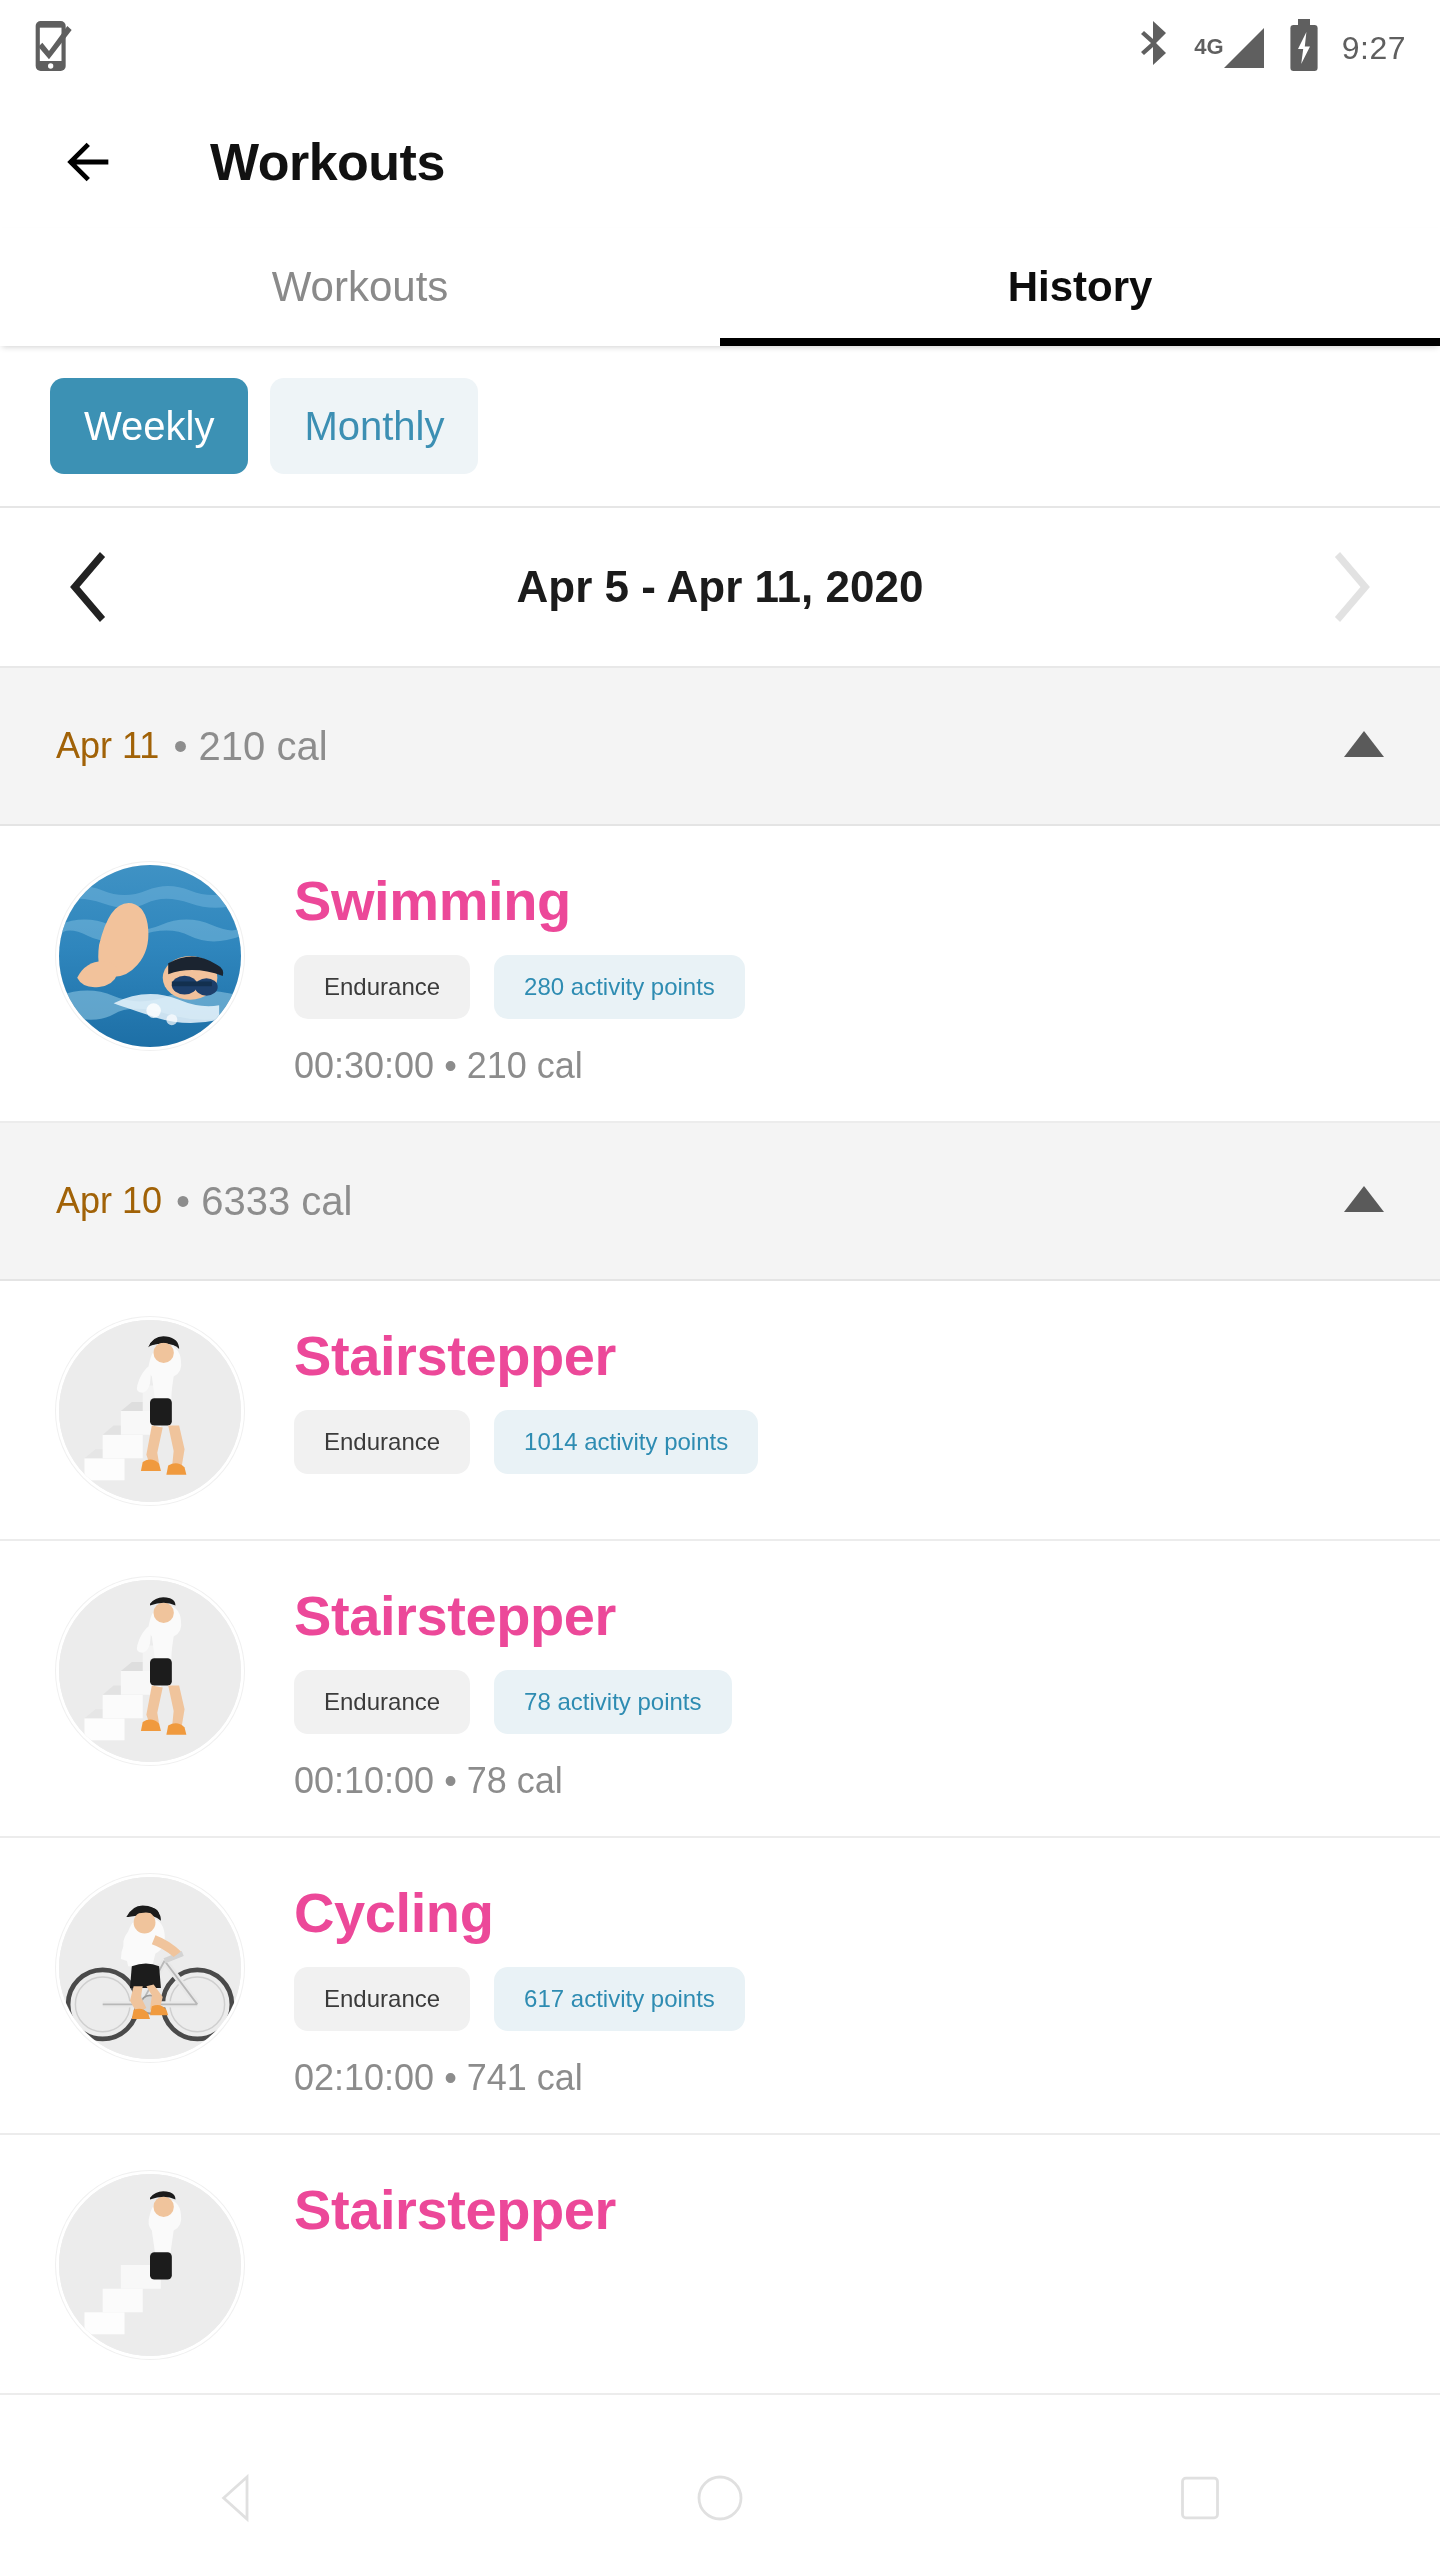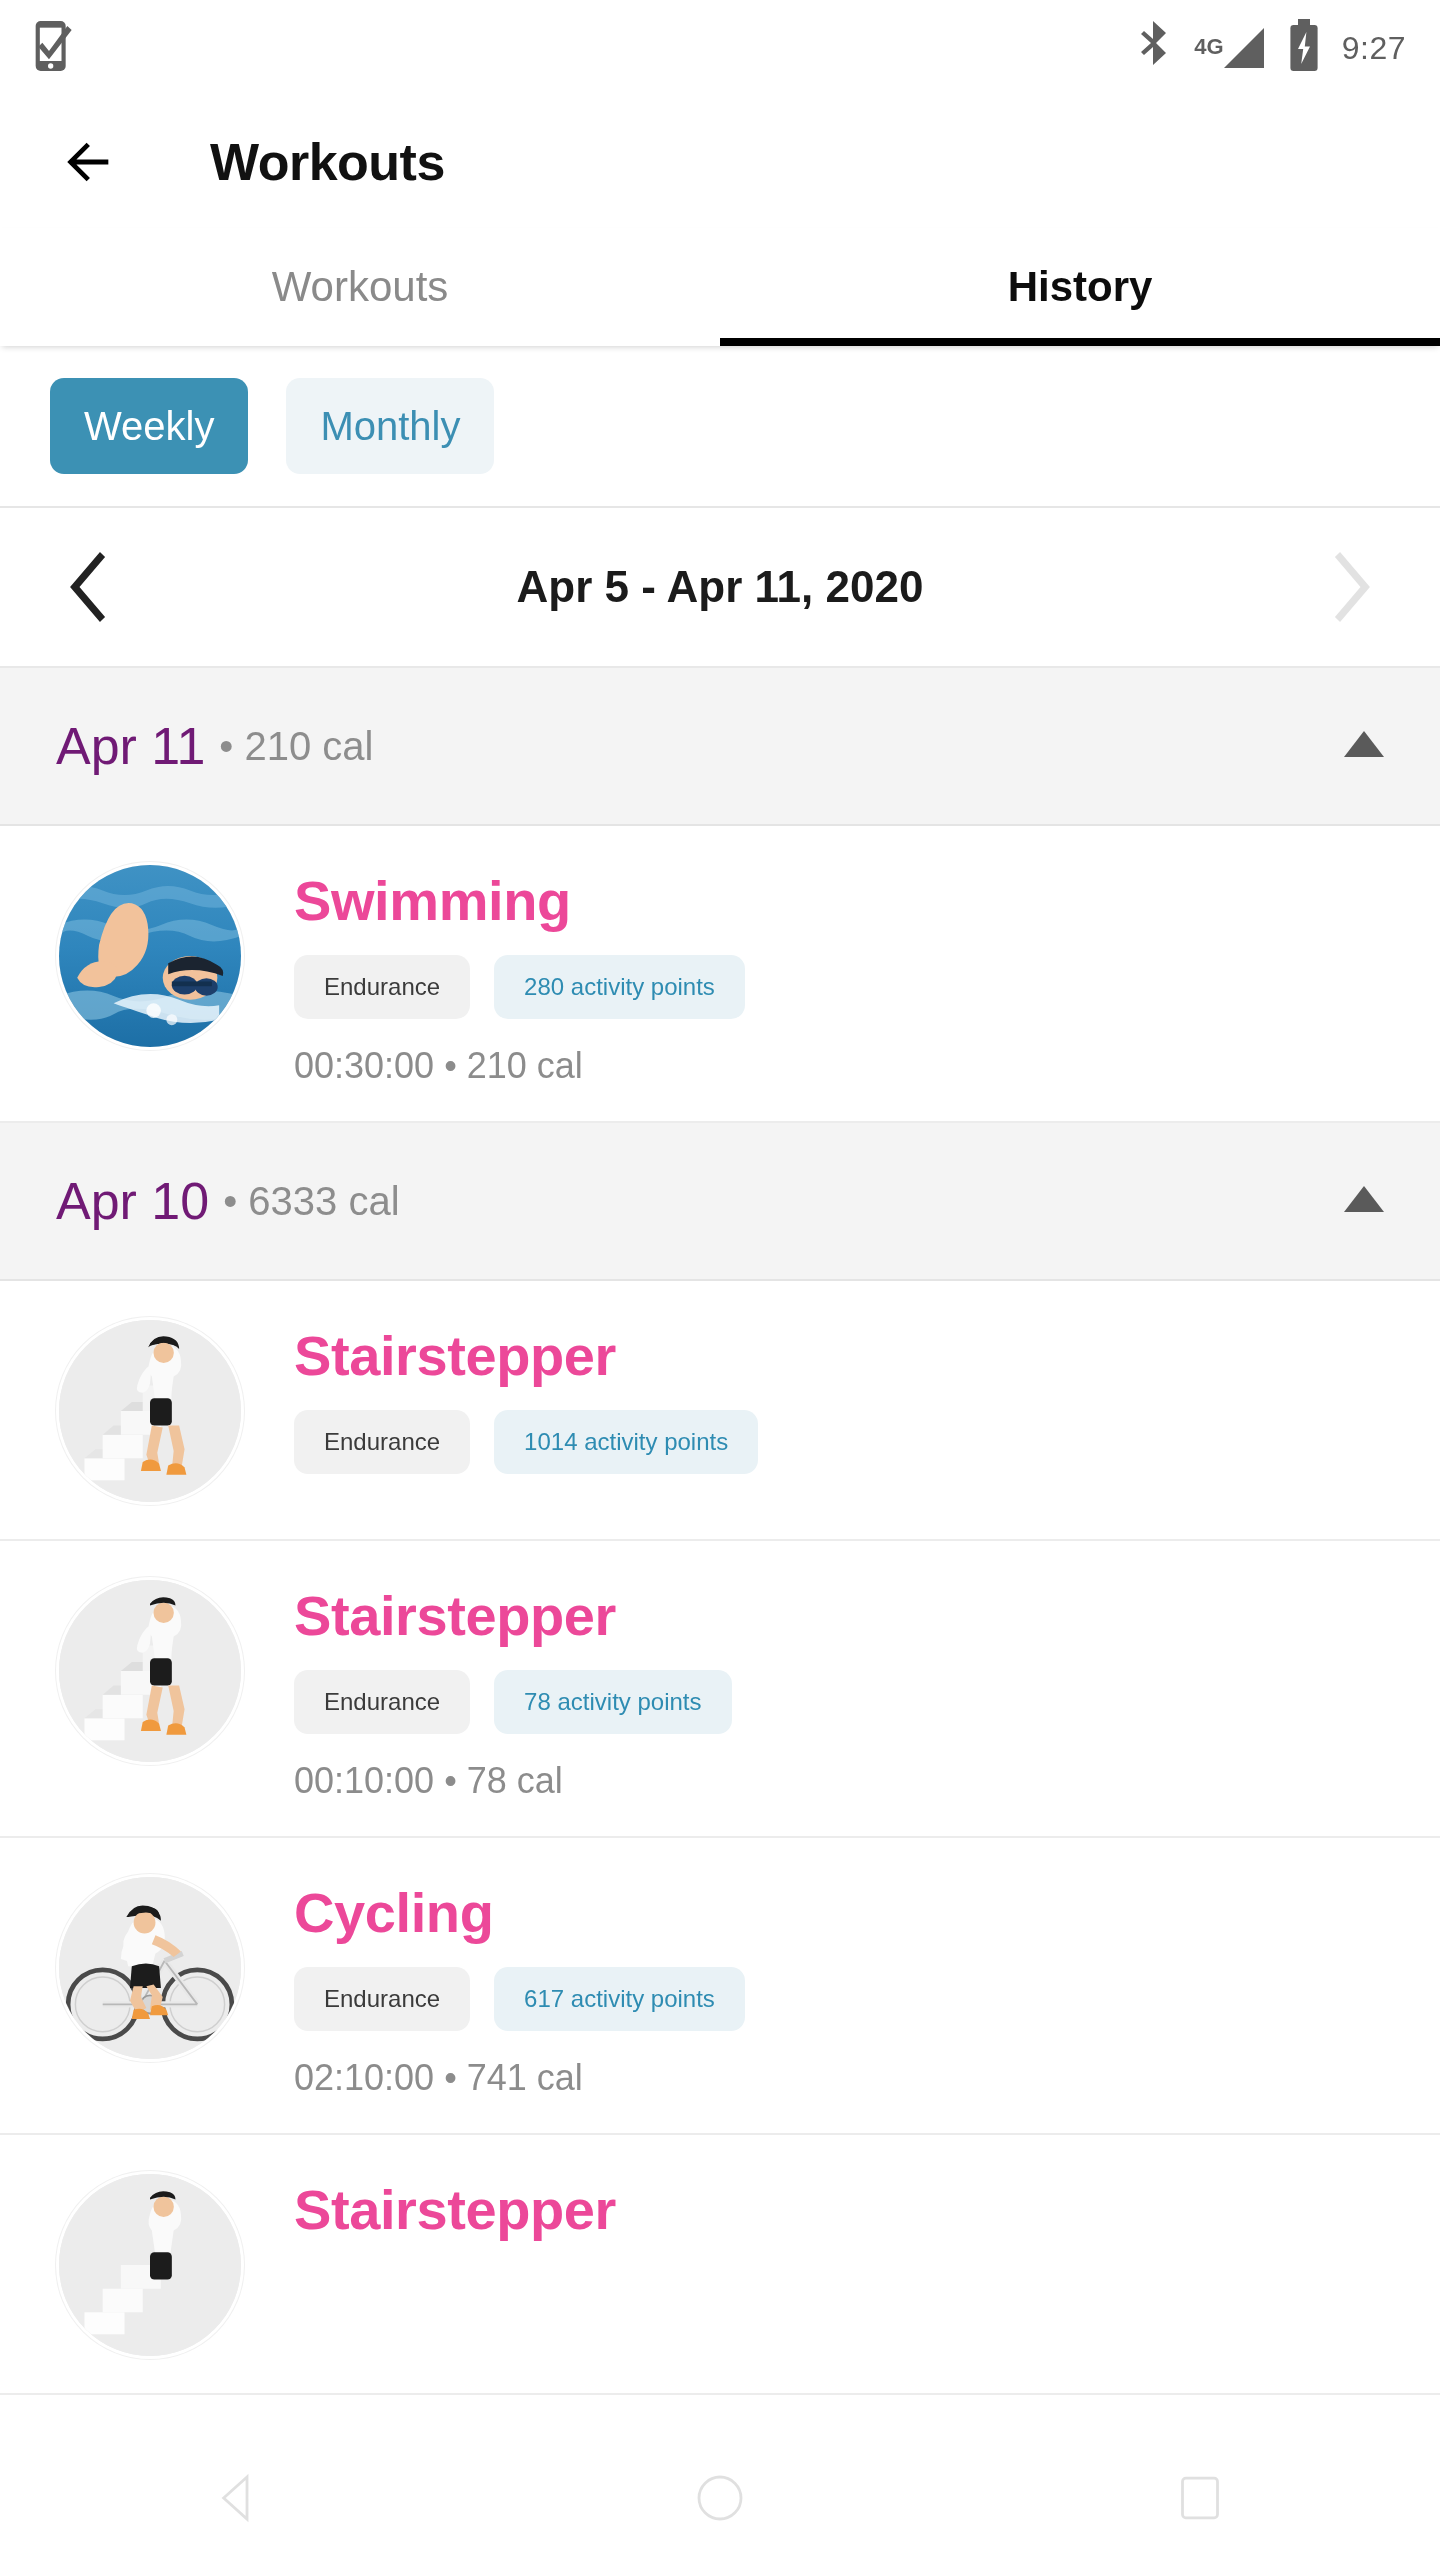--- a/index.html
+++ b/index.html
@@ -44,21 +44,21 @@
   .tab.inactive { color: #8a8a8a; font-weight: normal; }
   .tab.active { color: #0d0d0d; font-weight: bold; }
   .tab.active::after {
     content: ""; position: absolute; left: 0; right: 0; bottom: 0;
     height: 8px; background: #000;
   }
 
   
   .period-bar {
     height: 162px; display: flex; align-items: center; padding-left: 50px;
-    gap: 38px; background: #ffffff; border-bottom: 2px solid #e6e6e6;
+    gap: 22px; background: #ffffff; border-bottom: 2px solid #e6e6e6;
   }
   .pill {
     border-radius: 14px; font-size: 40px; display: flex; align-items: center;
     justify-content: center; cursor: pointer; padding: 0 34px; height: 96px;
   }
   .pill.sel { background: #3c91b4; color: #ffffff; }
   .pill.unsel { background: #eef4f7; color: #3c8fb3; }
 
   
   .date-nav {
@@ -71,21 +71,21 @@
   .date-label {
     position: absolute; left: 0; right: 0; text-align: center;
     font-size: 44px; font-weight: bold; color: #1b1b1b; pointer-events: none;
   }
 
   
   .day-header {
     height: 158px; background: #f4f4f4; display: flex; align-items: center;
     padding: 0 56px; border-bottom: 2px solid #e4e4e4; cursor: pointer;
   }
-  .day-date { font-size: 52px; color: #701a75; text-align: right; }
+  .day-date { font-size: 36px; color: #a16207; text-align: right; }
   .day-cal { font-size: 40px; color: #8d8d8d; margin-left: 14px; }
   .collapse-tri { margin-left: auto; }
 
   
   .row {
     display: flex; padding: 36px 56px 34px 56px; background: #fff;
     border-bottom: 2px solid #ececec; align-items: flex-start; cursor: pointer;
   }
   .thumb {
     width: 188px; height: 188px; border-radius: 50%; flex: 0 0 188px;

